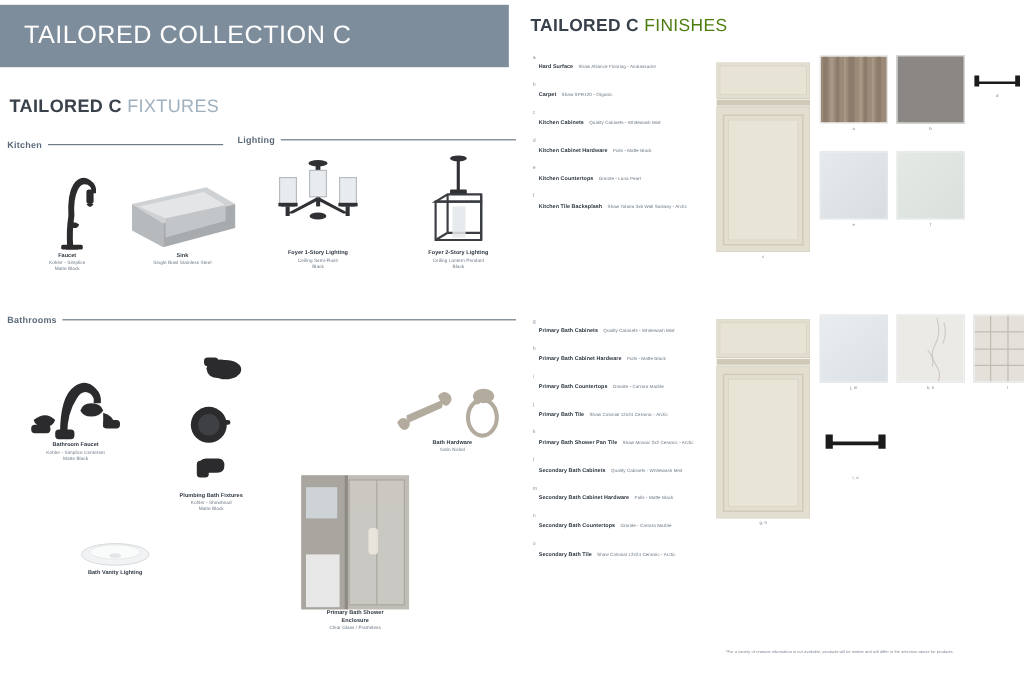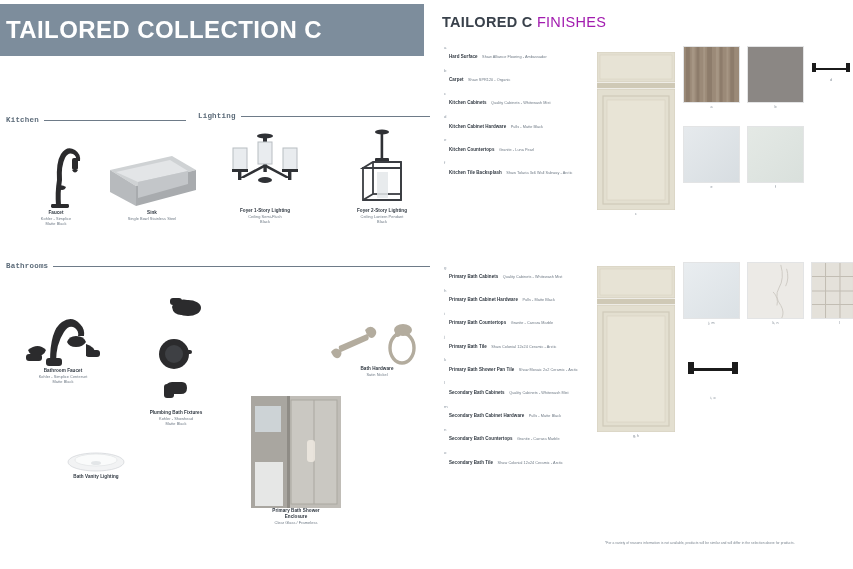--- a/index.html
+++ b/index.html
@@ -15,33 +15,33 @@
 
   
   .left-col { position: absolute; left: 0; top: 0; width: 432px; height: 569px; }
 
   .title-bar {
     position: absolute; left: 0; top: 4px; width: 424px; height: 52px;
     background: #7d8d9c;
     display: flex; align-items: center;
   }
   .title-bar .title-text {
-    color: #ffffff; font-size: 24px; letter-spacing: 0.4px;
-    font-weight: 700; padding-left: 6px; white-space: nowrap;
+    color: #ffffff; font-size: 21px; letter-spacing: 0.4px;
+    font-weight: 400; padding-left: 20px; white-space: nowrap;
   }
 
   .subhead {
     position: absolute; left: 8px; top: 80px;
     font-size: 15px; letter-spacing: 0.3px; white-space: nowrap;
   }
   .subhead .b { color: #39414b; font-weight: 700; }
   .subhead .l { color: #9fb0bf; font-weight: 400; }
 
   
-  .sec-rule { position: absolute; display: flex; align-items: center; font-family: Liberation Mono, monospace; }
+  .sec-rule { position: absolute; display: flex; align-items: center; }
   .sec-rule .lbl {
     font-size: 7.5px; color: #5c6b79; font-weight: 600;
     letter-spacing: .2px; white-space: nowrap; padding-right: 5px;
   }
   .sec-rule .line { height: 1px; background: #6e7b88; flex: 1 1 auto; }
 
   .kitchen-rule { left: 6px; top: 116px; width: 180px; }
   .lighting-rule { left: 198px; top: 112px; width: 232px; }
   .bath-rule { left: 6px; top: 262px; width: 424px; }
 
@@ -58,21 +58,21 @@
 
   .img-wrap { display: flex; align-items: flex-end; justify-content: center; }
 
   
   .right-col { position: absolute; left: 432px; top: 0; width: 421px; height: 569px; }
   .fin-head {
     position: absolute; left: 10px; top: 14px;
     font-size: 14.5px; letter-spacing: .3px; white-space: nowrap;
   }
   .fin-head .b { color: #39414b; font-weight: 700; }
-  .fin-head .l { color: #a21caf; font-weight: 400; }
+  .fin-head .l { color: #4d7c0f; font-weight: 400; }
 
   .fin-list { position: absolute; width: 152px; }
   .fin-row { display: flex; align-items: flex-start; margin-bottom: 5.2px; }
   .fin-row .bullet {
     width: 5px; flex: 0 0 5px; font-size: 4.4px; color: #8e99a4;
     line-height: 1.5; padding-top: .5px;
   }
   .fin-row .txt { flex: 1 1 auto; }
   .fin-row .nm {
     font-size: 4.5px; font-weight: 700; color: #2f3740;
@@ -105,20 +105,24 @@
 <body>
 
 <div class="page">
 
   <div class="left-col">
 
     <div class="title-bar">
       <span class="title-text">TAILORED COLLECTION C</span>
     </div>
 
+    <div class="subhead">
+      <span class="b">TAILORED C</span>
+      <span class="l">FIXTURES</span>
+    </div>
 
     <div class="sec-rule kitchen-rule">
       <span class="lbl">Kitchen</span>
       <span class="line"></span>
     </div>
 
     <div class="sec-rule bath-rule">
       <span class="lbl">Bathrooms</span>
       <span class="line"></span>
     </div>

